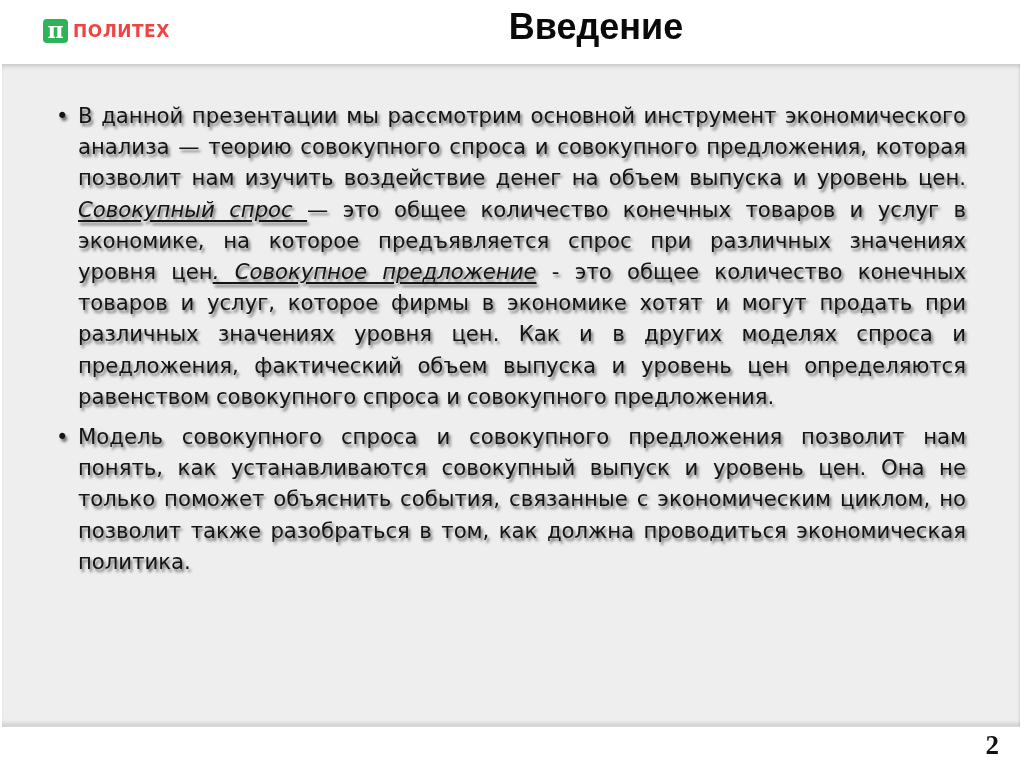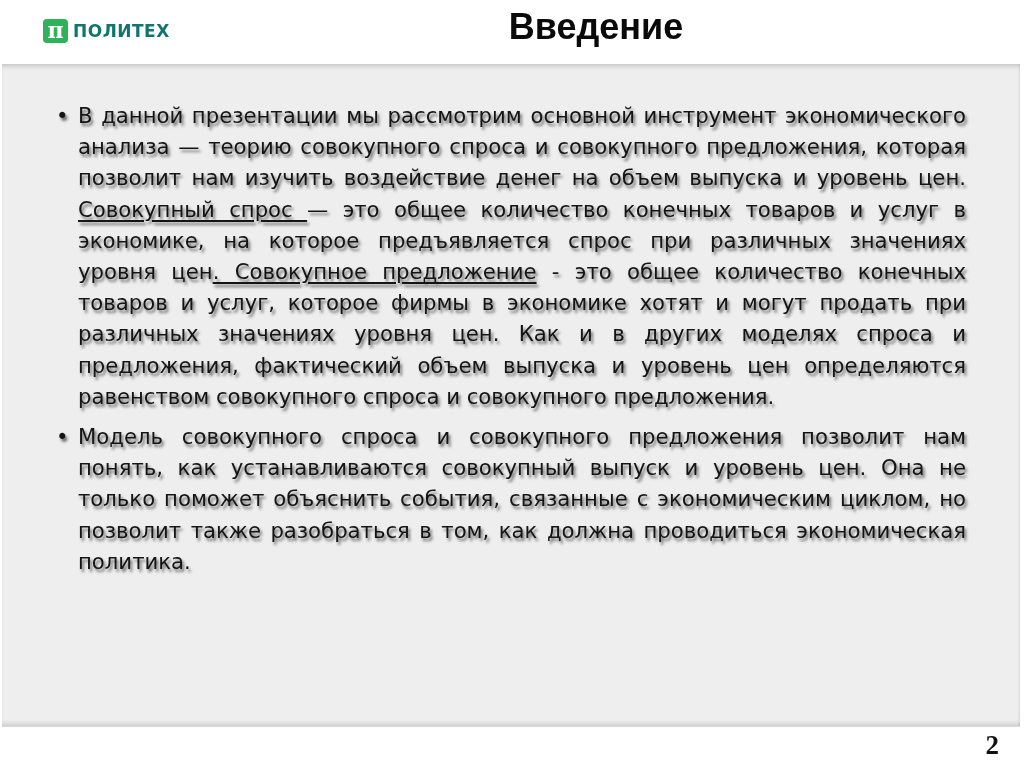--- a/index.html
+++ b/index.html
@@ -1,27 +1,27 @@
 <!DOCTYPE html>
 <html><head>
 <meta charset="utf-8">
 <style>
   html, body { margin:0; padding:0; }
   body { width:1024px; height:767px; background:#ffffff; position:relative; overflow:hidden; font-family:"DejaVu Sans", sans-serif; }
   .header { position:absolute; left:0; top:0; width:1024px; height:64px; background:#ffffff; }
   .logo { position:absolute; left:43px; top:19px; display:flex; align-items:center; }
   .logo-mark { width:25px; height:24px; background:#2fb35a; border-radius:4px; position:relative; }
   .logo-mark span { position:absolute; left:0; top:-3px; width:25px; text-align:center; color:#fff; font-family:"DejaVu Serif", serif; font-weight:bold; font-size:22px; line-height:28px; }
-  .logo-text { margin-left:5px; font-family:"DejaVu Sans", sans-serif; font-weight:bold; font-size:17px; color:#0f766e; letter-spacing:0.5px; }
+  .logo-text { margin-left:5px; font-family:"DejaVu Sans", sans-serif; font-weight:bold; font-size:17px; color:#ef4444; letter-spacing:0.5px; }
   .title { position:absolute; left:0; width:1192px; top:6px; text-align:center; font-family:"Liberation Sans", sans-serif; font-weight:bold; font-size:36px; color:#0a0a0a; }
   .content { position:absolute; left:2px; top:64px; width:1018px; height:662px; background:#eeeeee; box-shadow: inset 0 5px 5px -3px rgba(0,0,0,0.18), inset 0 -6px 4px -3px rgba(0,0,0,0.12), inset -2px 0 2px -1px rgba(0,0,0,0.08); border-bottom:1px solid #d8d8d8; }
   .body-text { position:absolute; left:78px; top:100px; width:888px; font-family:"DejaVu Sans", sans-serif; font-size:21.2px; line-height:31.2px; color:#141414; text-align:justify; text-shadow: 2px 3px 3px rgba(0,0,0,0.55); }
   .body-text p { margin:0 0 9px 0; position:relative; }
   .bullet { position:absolute; left:-22px; top:0; }
-  .u { text-decoration:underline; text-underline-offset:3px; }
+  .u { text-decoration:underline; text-underline-offset:3px;font-style:italic; }
   .page-num { position:absolute; right:25px; top:730px; font-family:"Liberation Serif", serif; font-weight:bold; font-size:27px; color:#111; }
 </style>
 </head>
 <body>
 
 <div class="header">
   <div class="logo">
     <div class="logo-mark">
         <span>π</span>
       </div>

